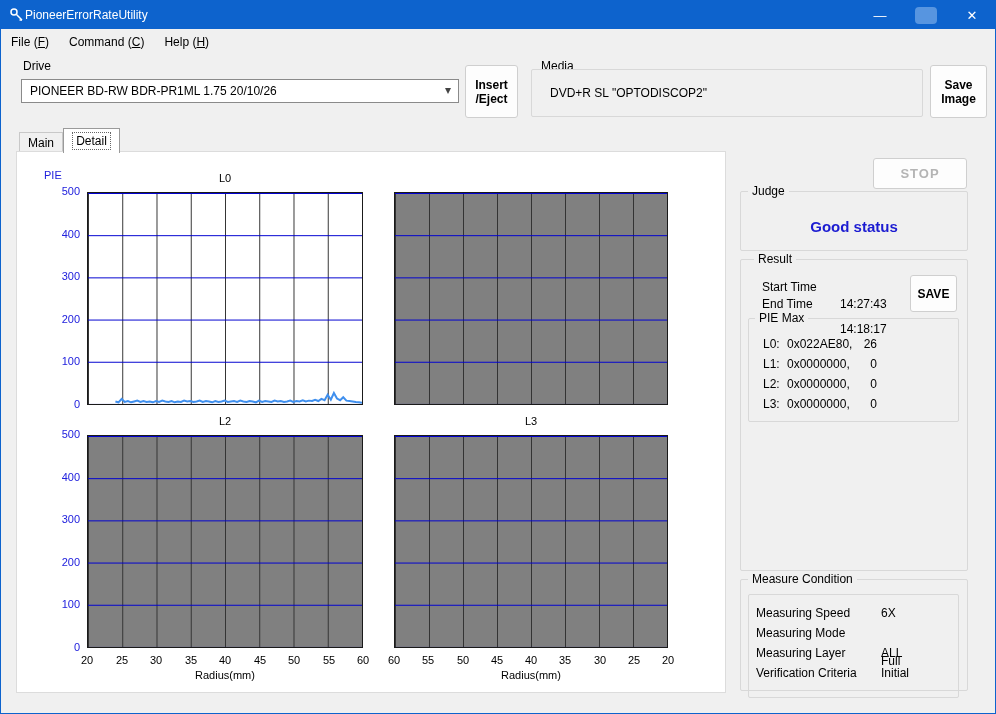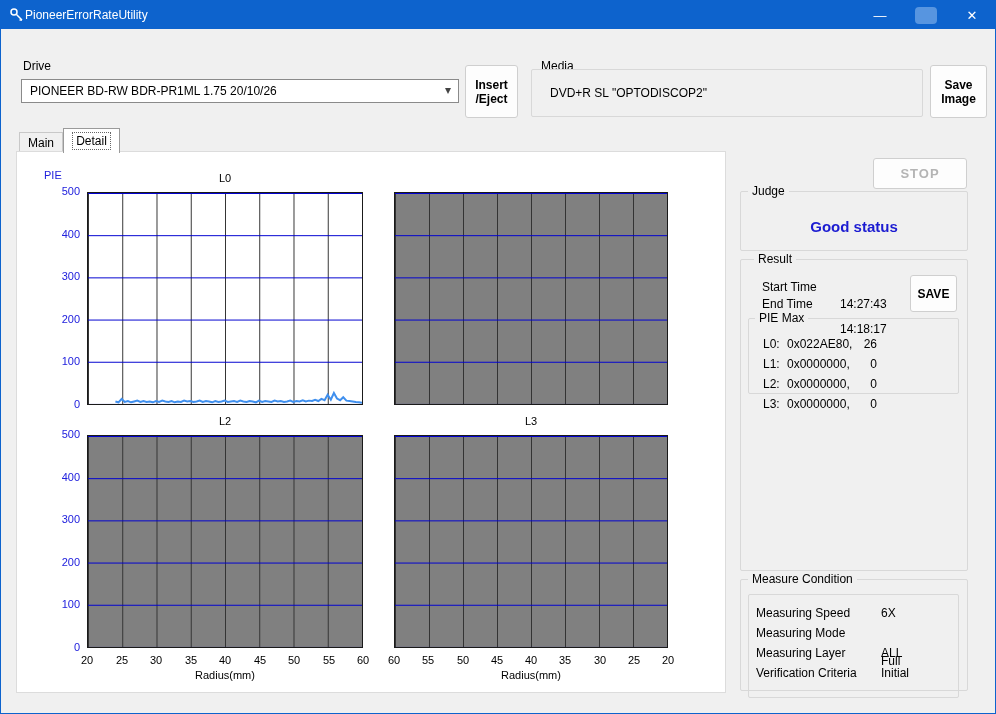--- a/index.html
+++ b/index.html
@@ -71,20 +71,25 @@
     <span class="ttl" style="margin-left:24px;">PioneerErrorRateUtility</span>
     <div class="win-btns">
       <div class="win-btn">—</div>
       <div class="win-btn">
           <span class="max-pill"></span>
         </div>
       <div class="win-btn">✕</div>
     </div>
   </div>
 
+  <div class="menubar">
+    <span class="menu-item"><span>File (</span><span class="key">F</span><span>)</span></span>
+    <span class="menu-item"><span>Command (</span><span class="key">C</span><span>)</span></span>
+    <span class="menu-item"><span>Help (</span><span class="key">H</span><span>)</span></span>
+  </div>
 
   <span class="lbl" style="left:22px; top:58px;">Drive</span>
   <div class="combo">
     <span>PIONEER BD-RW BDR-PR1ML 1.75 20/10/26</span>
     <span class="chev">▾</span>
   </div>
 
   <div class="btn abs" style="left:464px; top:64px; width:53px; height:53px;">
     <div>Insert</div>
     <div>/Eject</div>
@@ -176,21 +181,21 @@
 
     <span class="kv" style="left:21px; top:20px;">Start Time</span>
     <span class="kv" style="left:99px; top:20px;margin-top:42px;">14:18:17</span>
     <span class="kv" style="left:21px; top:37px;">End Time</span>
     <span class="kv" style="left:99px; top:37px;">14:27:43</span>
 
     <div class="btn save-btn" style="font-weight:bold;">
         <span>SAVE</span>
       </div>
 
-    <div class="inner-box" style="left:7px; top:58px; width:211px; height:76px;">
+    <div class="inner-box" style="left:7px; top:58px; width:211px; height:104px;">
       <span class="gb-label" style="left:6px; top:-8px;">PIE Max</span>
 
       <span class="kv" style="left:14px; top:18px;">L0:</span>
       <span class="kv" style="left:38px; top:18px;">0x022AE80,</span>
       <span class="kv" style="left:104px; top:18px; width:24px; text-align:right;">26</span>
 
       <span class="kv" style="left:14px; top:38px;">L1:</span>
       <span class="kv" style="left:38px; top:38px;">0x0000000,</span>
       <span class="kv" style="left:104px; top:38px; width:24px; text-align:right;">0</span>
 

